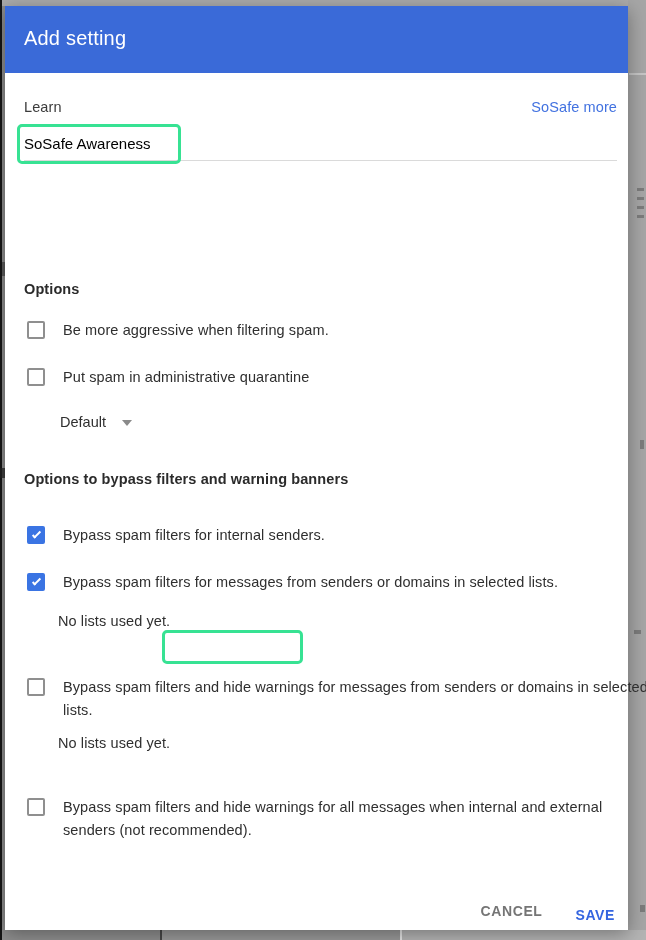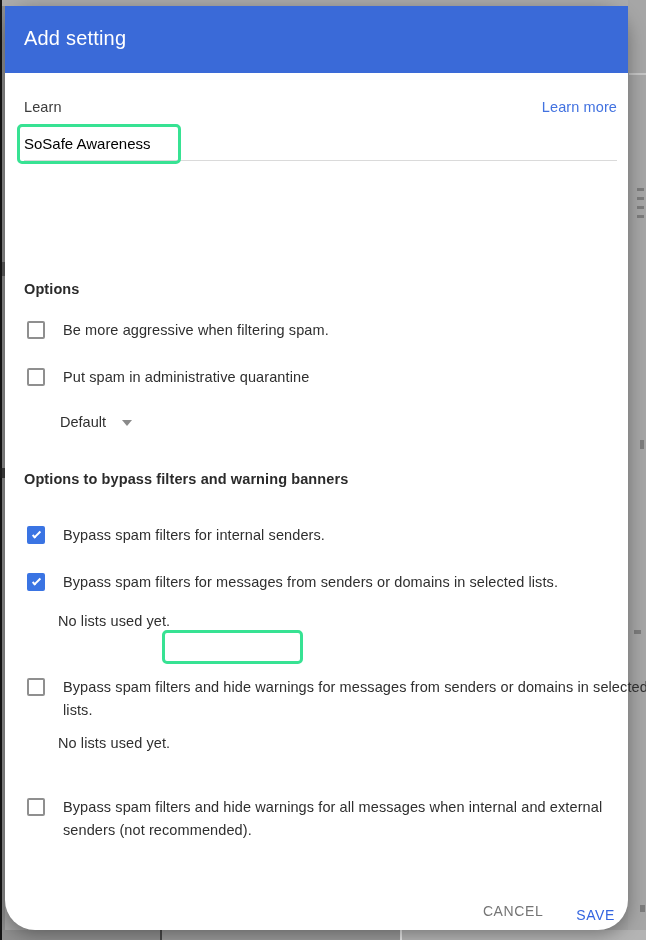--- a/index.html
+++ b/index.html
@@ -24,21 +24,21 @@
   .f9 { left:0;    top:468px; width:5px; height:10px; background:#232323; }
   .hline-right { position:absolute; left:629px; top:73px; width:17px; height:2px; background:#c6c6c6; }
   .bottom-seg1 { left:0; top:930px; width:160px; height:10px; background:#8f8f8f; }
   .bottom-vline { left:160px; top:930px; width:2px; height:10px; background:#474747; position:absolute; }
   .bottom-seg2 { left:162px; top:930px; width:238px; height:10px; background:#999999; }
   .bottom-wline { left:400px; top:930px; width:2px; height:10px; background:#e6e6e6; position:absolute; }
   .bottom-seg3 { left:402px; top:930px; width:244px; height:10px; background:#b4b4b4; }
 
   
   .dialog { position:absolute; left:5px; top:6px; width:623px; height:924px; background:#ffffff;
-            box-shadow:0 4px 18px rgba(0,0,0,.35);border-radius:30px; }
+            box-shadow:0 4px 18px rgba(0,0,0,.35); }
   .dialog-header { position:absolute; left:0; top:0; width:100%; height:67px; background:#3a6ad8; }
   .dialog-title { position:absolute; left:19px; top:21px; color:#ffffff; font-size:20px; letter-spacing:.2px; }
 
   .t { position:absolute; font-size:14.5px; color:#3c3c3c; letter-spacing:.1px; white-space:nowrap; }
   .bold { font-weight:bold; color:#2b2b2b; }
   .link { color:#4272e0; cursor:pointer; }
 
   .spam-label { left:19px; top:93px; }
   .learn-more { top:93px; right:11px; }
 
@@ -74,21 +74,21 @@
   .dropdown-value { font-size:14.5px; color:#2f2f2f; }
   .dd-arrow { width:0; height:0; border-left:5px solid transparent; border-right:5px solid transparent;
               border-top:6px solid #8a8a8a; margin-left:16px; margin-top:2px; }
 
   .status1 { left:53px; top:607px; color:#2f2f2f; }
   .status2 { left:53px; top:729px; color:#2f2f2f; }
   .links-row { position:absolute; font-size:14.5px; }
   .lr1 { top:632px; } .lr2 { top:753px; }
 
   .footer { position:absolute; right:13px; top:893px; display:flex; gap:33px; }
-  .btn { font-size:14px; font-weight:normal; letter-spacing:.6px; cursor:pointer; background:none; border:none;
+  .btn { font-size:14px; font-weight:bold; letter-spacing:.6px; cursor:pointer; background:none; border:none;
          font-family:"Liberation Sans", sans-serif; padding:0; }
   .btn-cancel { color:#757575; }
   .btn-save { color:#3465e0;margin-top:8px; }
 </style>
 </head>
 <body>
 
 <div class="scrim-strip strip-left"></div>
 <div class="scrim-strip strip-top"></div>
 <div class="scrim-strip strip-right"></div>
@@ -109,21 +109,21 @@
 <div class="frag f8"></div>
 <div class="frag f9"></div>
 
 <div class="dialog">
 
   <div class="dialog-header">
     <div class="dialog-title">Add setting</div>
   </div>
 
   <div class="t spam-label">Learn</div>
-  <div class="t link learn-more">Learn more</div>
+  <div class="t link learn-more">SoSafe more</div>
 
   <input class="name-input" value="SoSafe Awareness" style="">
   <div class="input-underline"></div>
   <div class="anno anno-input"></div>
 
 
   <div class="t bold h-options">Options</div>
 
   <div class="cb-row row1">
     <div class="cb"></div>

